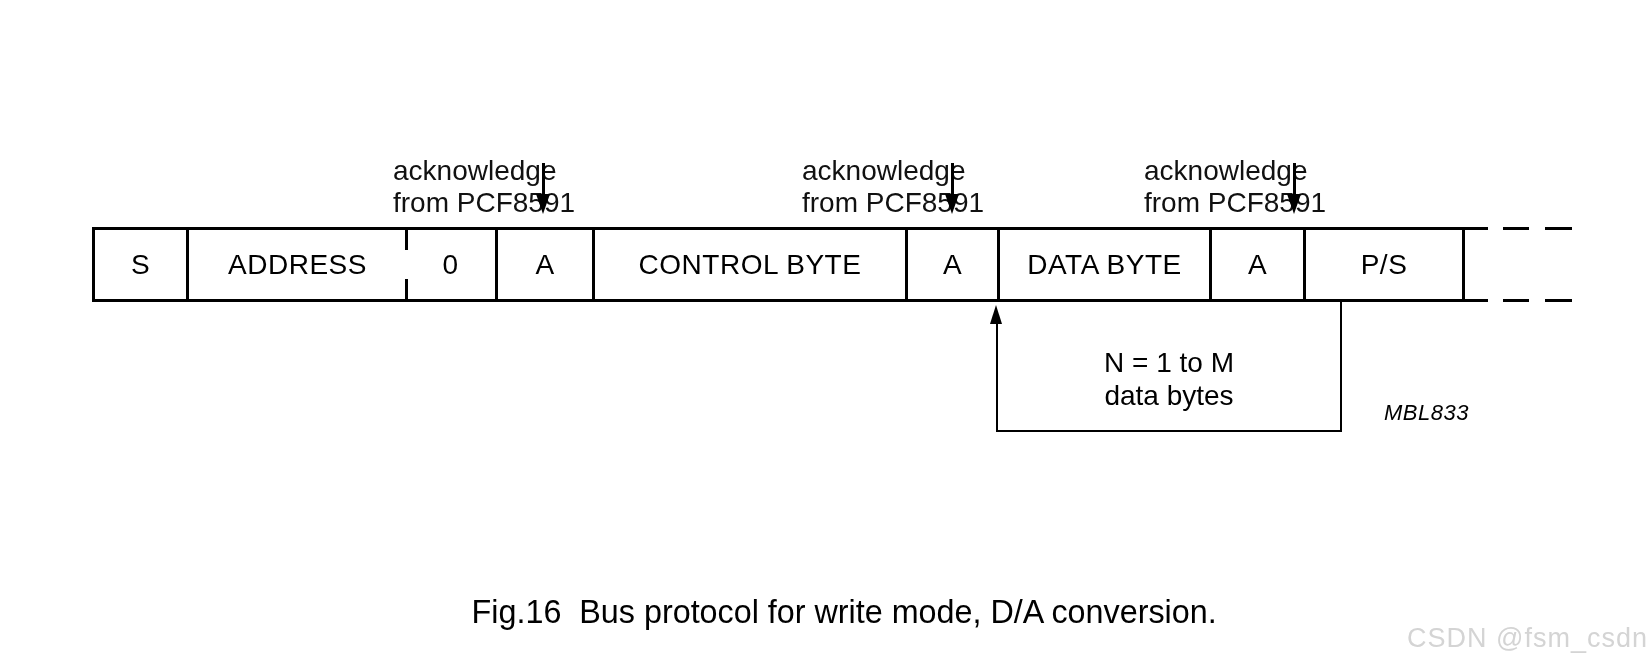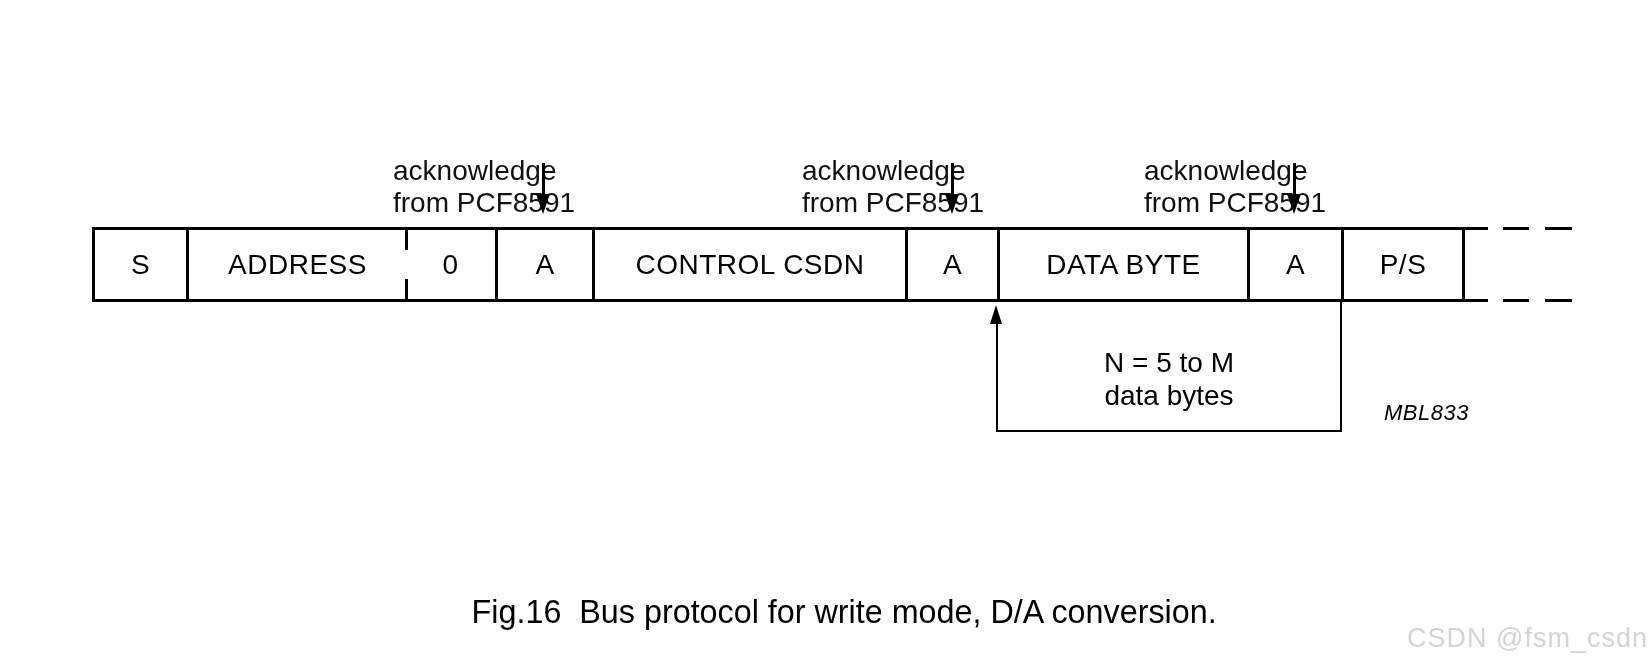--- a/index.html
+++ b/index.html
@@ -94,42 +94,42 @@
   <div class="arrow-down" style="left:1286px">
     <div class="stem"></div>
     <div class="head"></div>
   </div>
 
   <div class="bus-bar">
     <div class="cell" style="width:94px">S</div>
     <div class="cell dashed-right" style="width:217px">ADDRESS</div>
     <div class="cell" style="width:92px">0</div>
     <div class="cell" style="width:97px">A</div>
-    <div class="cell" style="width:313px">CONTROL CSDN</div>
+    <div class="cell" style="width:313px">CONTROL BYTE</div>
     <div class="cell" style="width:92px">A</div>
-    <div class="cell" style="width:250px">DATA BYTE</div>
+    <div class="cell" style="width:212px">DATA BYTE</div>
     <div class="cell" style="width:94px">A</div>
     <div class="cell">P/S</div>
   </div>
 
   <div class="hseg" style="left:1465px;top:227px;width:23px"></div>
   <div class="hseg" style="left:1503px;top:227px;width:26px"></div>
   <div class="hseg" style="left:1545px;top:227px;width:27px"></div>
 
   <div class="hseg" style="left:1465px;top:299px;width:23px"></div>
   <div class="hseg" style="left:1503px;top:299px;width:26px"></div>
   <div class="hseg" style="left:1545px;top:299px;width:27px"></div>
 
   <div class="arrow-up-head" style="left:990px;top:305px"></div>
   <div class="vseg" style="left:996px;top:322px;height:110px"></div>
   <div class="bracket-h" style="left:996px;top:430px;width:346px"></div>
   <div class="vseg" style="left:1340px;top:302px;height:130px"></div>
 
   <div class="note">
-    <div>N = 5 to M</div>
+    <div>N = 1 to M</div>
     <div>data bytes</div>
   </div>
 
   <div class="drawing-code">MBL833</div>
 
   <div class="caption">
     <span>Fig.16  Bus protocol for write mode, D/A conversion.</span>
   </div>
 
   <div class="watermark">CSDN @fsm_csdn</div>

